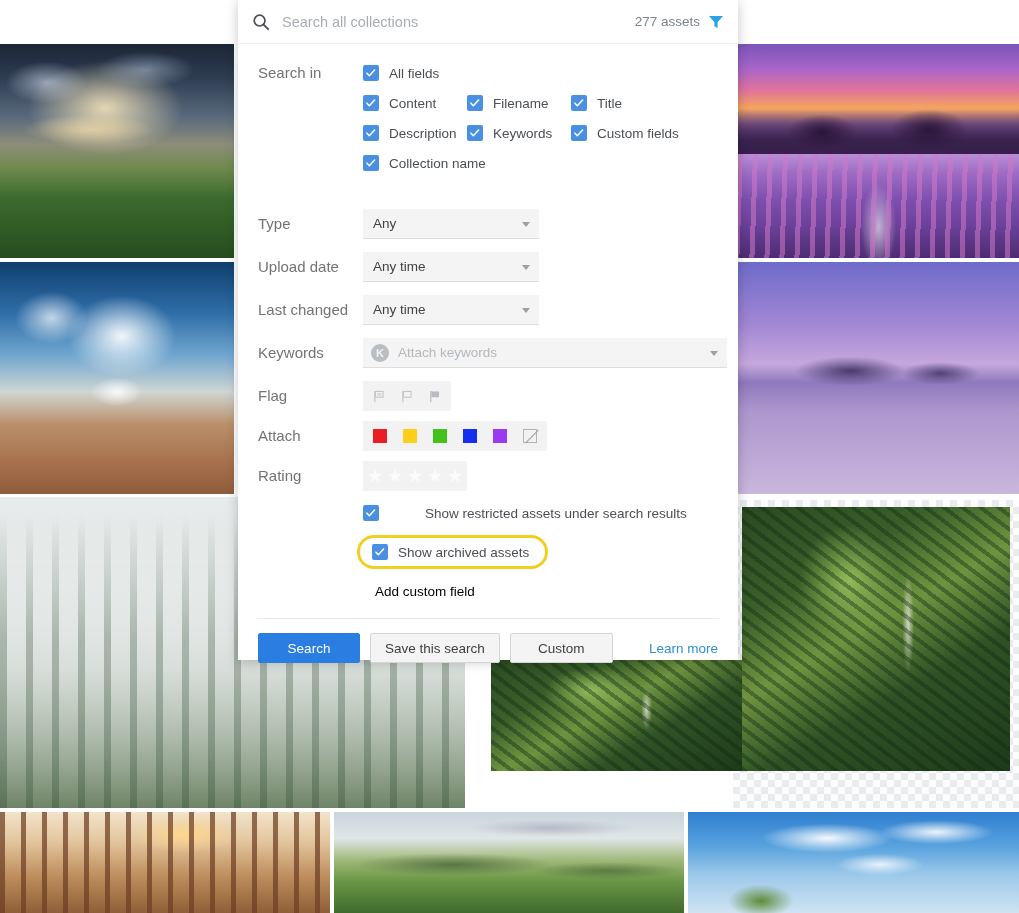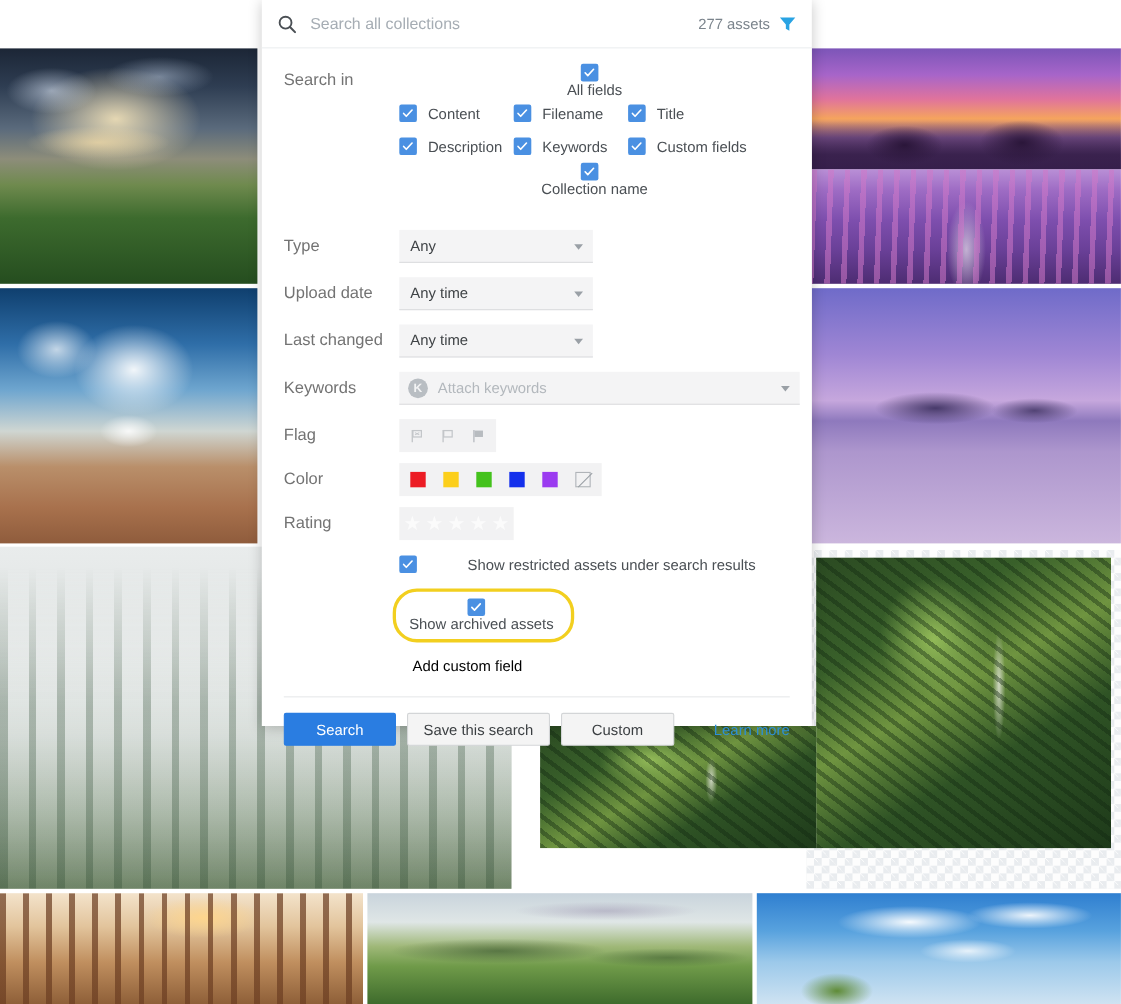--- a/index.html
+++ b/index.html
@@ -183,21 +183,21 @@
     width: 105px; flex: 0 0 105px;
     font-size: 15px; color: #737373;
     padding-top: 6px;
     line-height: 18px;
   }
   .fcontrol { flex: 1 1 auto; }
 
   
   .cbgrid { display: flex; flex-wrap: wrap; }
   .cbcell { width: 104px; display: flex; align-items: center; height: 30px; }
-  .cbcell.wide { width: 100%; flex-direction: column; }
+  .cbcell.wide { width: 100%; }
   .cbox {
     width: 16px; height: 16px; flex: 0 0 16px;
     border-radius: 2px; background: #4a90e2;
     display: flex; align-items: center; justify-content: center;
     margin-right: 10px;
   }
   .cbox svg { display: block; }
   .cblabel { font-size: 13.5px; color: #4a4f54; white-space: nowrap; }
 
   
@@ -247,21 +247,21 @@
 
   .star { font-size: 18px; color: #fbfbfb; line-height: 1; }
 
   
   .botrow { display: flex; align-items: center; height: 32px; margin-left: 105px; gap: 36px; }
   .hl-wrap {
     display: inline-flex; align-items: center;
     border: 3px solid #f2cf1f; border-radius: 22px;
     padding: 6px 16px 6px 12px;
     margin-left: 99px;
-    margin-top: 6px; margin-bottom: 2px; flex-direction: column;
+    margin-top: 6px; margin-bottom: 2px;
   }
   .linkish { color: #000000; font-size: 13.5px; text-align: center; }
   .addcf { margin-left: 117px; margin-top: 11px; display: inline-block; }
 
   .divider { height: 1px; background: #e7e9ea; margin: 18px 0 0 0; }
 
   .btnrow { display: flex; align-items: center; padding: 14px 0 0 0; }
   .btn {
     height: 30px; border-radius: 2px; font-size: 13.5px;
     display: inline-flex; align-items: center; justify-content: center;
@@ -461,21 +461,21 @@
               <line x1="3" y1="2" x2="3" y2="14" stroke="#b8bcc0" stroke-width="1.3"></line>
               <rect x="3.6" y="2.6" width="8.2" height="6.2" fill="#b8bcc0"></rect>
             </svg>
           </div>
         </div>
       </div>
     </div>
 
     
     <div class="frow" style="margin-bottom:10px">
-      <div class="flabel">Color</div>
+      <div class="flabel">Attach</div>
       <div class="fcontrol">
         <div class="grp color">
           <div class="grp-item">
               <span class="swatch" style="background:#ec1c24"></span>
             </div>
           <div class="grp-item">
               <span class="swatch" style="background:#fccf1b"></span>
             </div>
           <div class="grp-item">
               <span class="swatch" style="background:#44c21c"></span>

